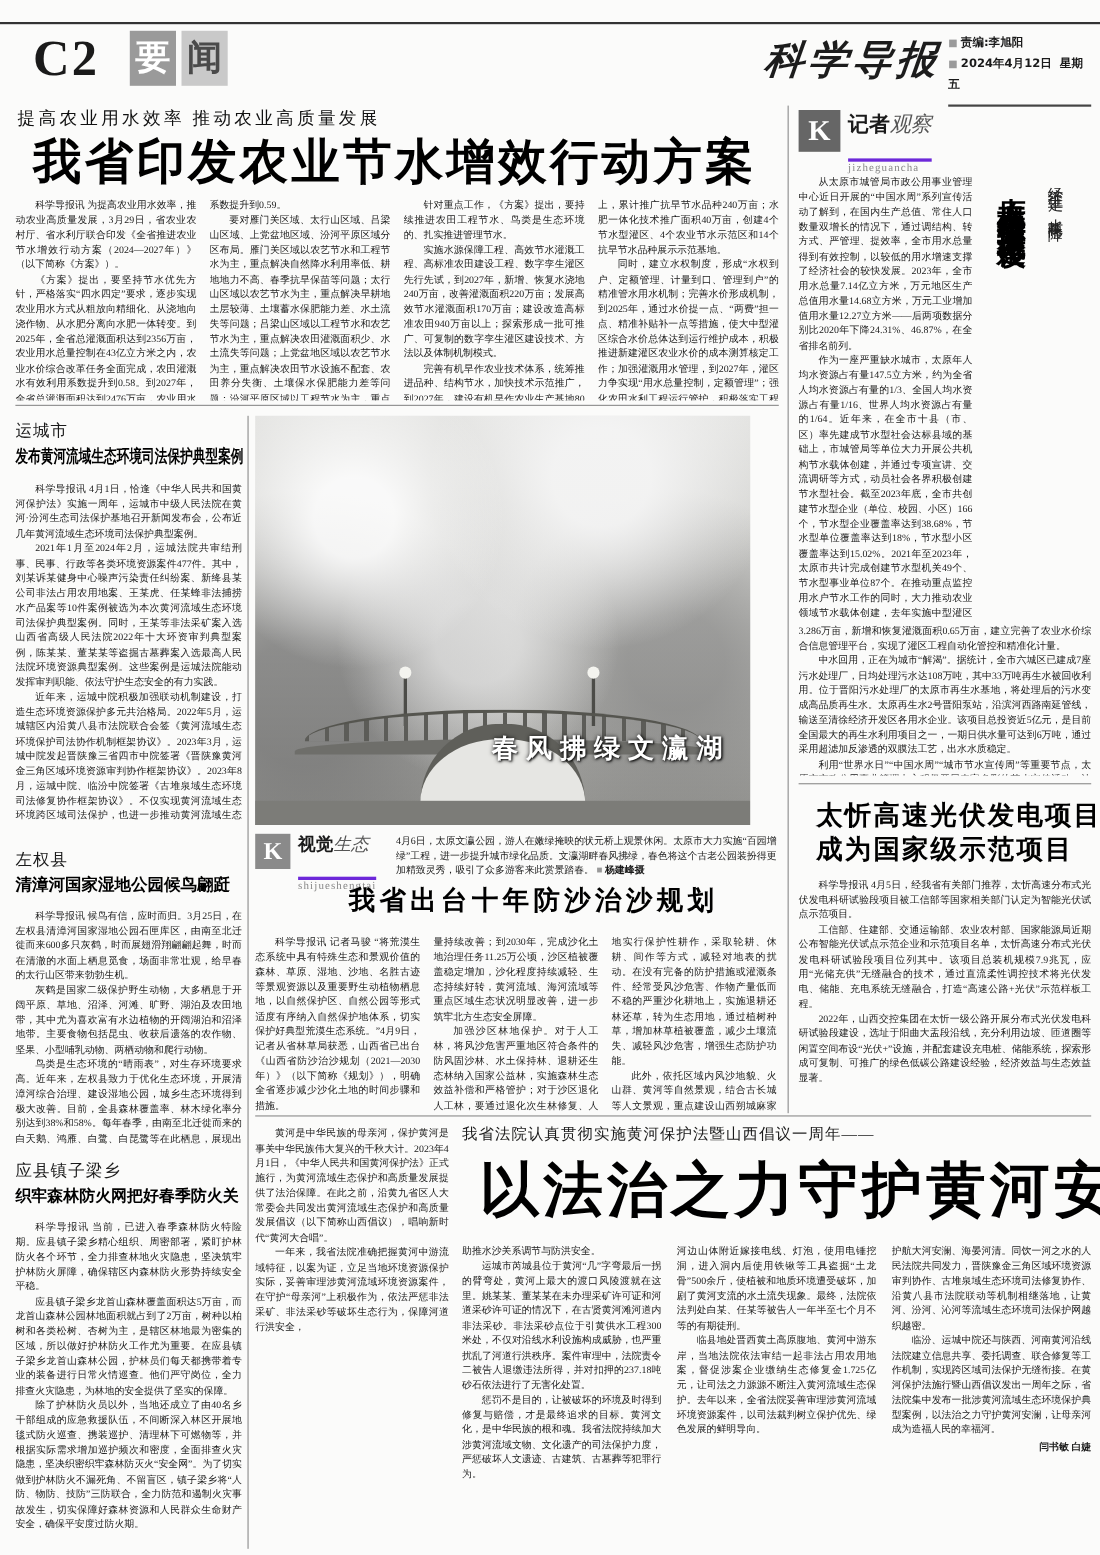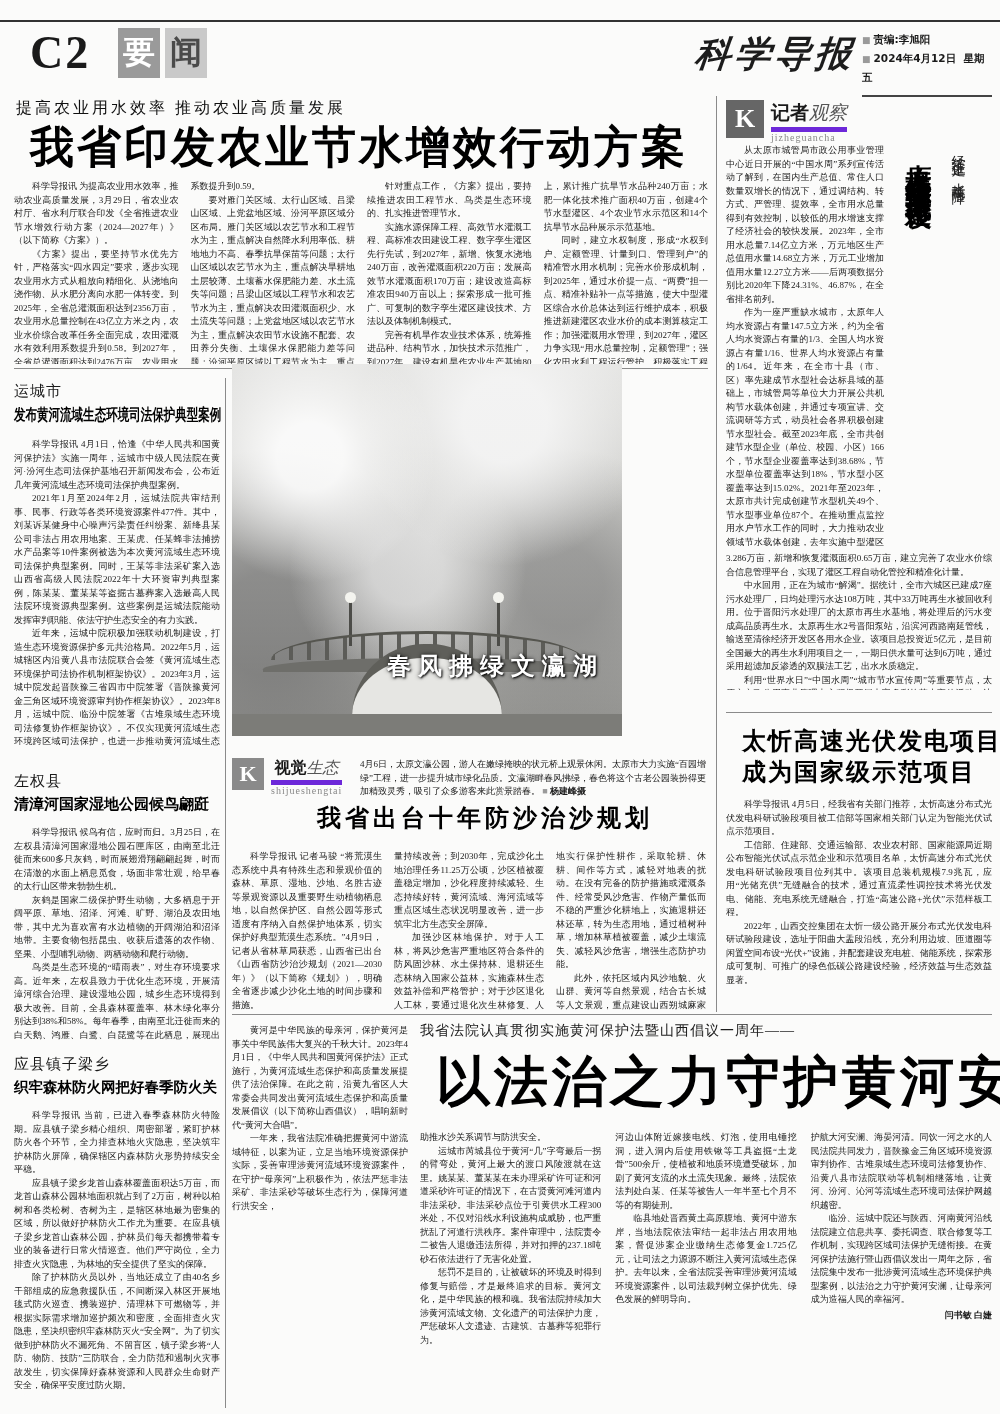--- a/index.html
+++ b/index.html
@@ -31,34 +31,34 @@
   .main-kicker{position:absolute;left:16px;top:98px;font-size:16px;letter-spacing:3px;color:#111;}
   .main-hl{position:absolute;left:14px;top:118px;font-size:44px;letter-spacing:3px;}
   .main-cols{position:absolute;left:14px;top:180px;width:694px;height:184px;display:flex;gap:12px;}
   .main-cols .col{flex:1;}
   
   .obs{position:absolute;left:726px;top:100px;width:266px;}
   .logo-row{display:flex;align-items:flex-start;gap:7px;}
   .kbox{display:flex;align-items:center;justify-content:center;background:#666;color:#fff;
         font-size:26px;font-weight:bold;width:38px;height:38px;font-family:"Liberation Serif",serif;}
   .kbox.small{width:32px;height:32px;font-size:22px;background:#8a8a8a;}
-  .logo-title{font-size:19px;font-weight:bold;border-bottom:5px solid #6d28d9;padding-bottom:1px;text-align:center;}
+  .logo-title{font-size:19px;font-weight:bold;border-bottom:3px solid #6d28d9;padding-bottom:18px;}
   .logo-title .script{font-weight:normal;font-style:italic;color:#555;}
   .logo-sub{font-size:10px;color:#888;letter-spacing:1px;}
   .obs-top{display:flex;margin-top:1px;height:402px;}
   .obs-narrow{width:158px;}
   .vtitle{writing-mode:vertical-rl;font-size:26px;letter-spacing:3px;margin-left:18px;height:400px;}
   .vkicker{writing-mode:vertical-rl;font-size:14px;letter-spacing:2px;margin-left:12px;height:300px;color:#222;}
   .vkicker .gap{display:inline-block;height:18px;}
   .obs-wide{margin-top:6px;height:138px;}
   
   .leftart{position:absolute;left:14px;width:206px;}
   .leftart .hl{margin:4px 0 10px 0;}
   
-  .photo{position:absolute;left:232px;top:364px;width:390px;height:372px;overflow:hidden;
+  .photo{position:absolute;left:232px;top:378px;width:450px;height:372px;overflow:hidden;
          background:
            radial-gradient(circle at 20% 25%, rgba(255,255,255,.85) 0 8%, transparent 30%),
            radial-gradient(circle at 70% 15%, rgba(245,245,245,.9) 0 10%, transparent 35%),
            radial-gradient(circle at 45% 55%, rgba(230,230,230,.7) 0 12%, transparent 40%),
            radial-gradient(circle at 85% 60%, rgba(120,120,120,.5) 0 10%, transparent 35%),
            radial-gradient(circle at 10% 70%, rgba(110,110,110,.6) 0 12%, transparent 40%),
            linear-gradient(180deg,#e3e3e1 0%,#cfcfcc 35%,#b3b3b0 65%,#8f8f8c 100%);}
   .bridge-deck{position:absolute;left:8%;bottom:64px;width:84%;height:14px;background:#6e6e6a;border-radius:50%/80% 80% 0 0;}
   .bridge-rail{position:absolute;left:10%;bottom:76px;width:80%;height:26px;
                background:repeating-linear-gradient(90deg,#5c5c58 0 4px,transparent 4px 18px);

